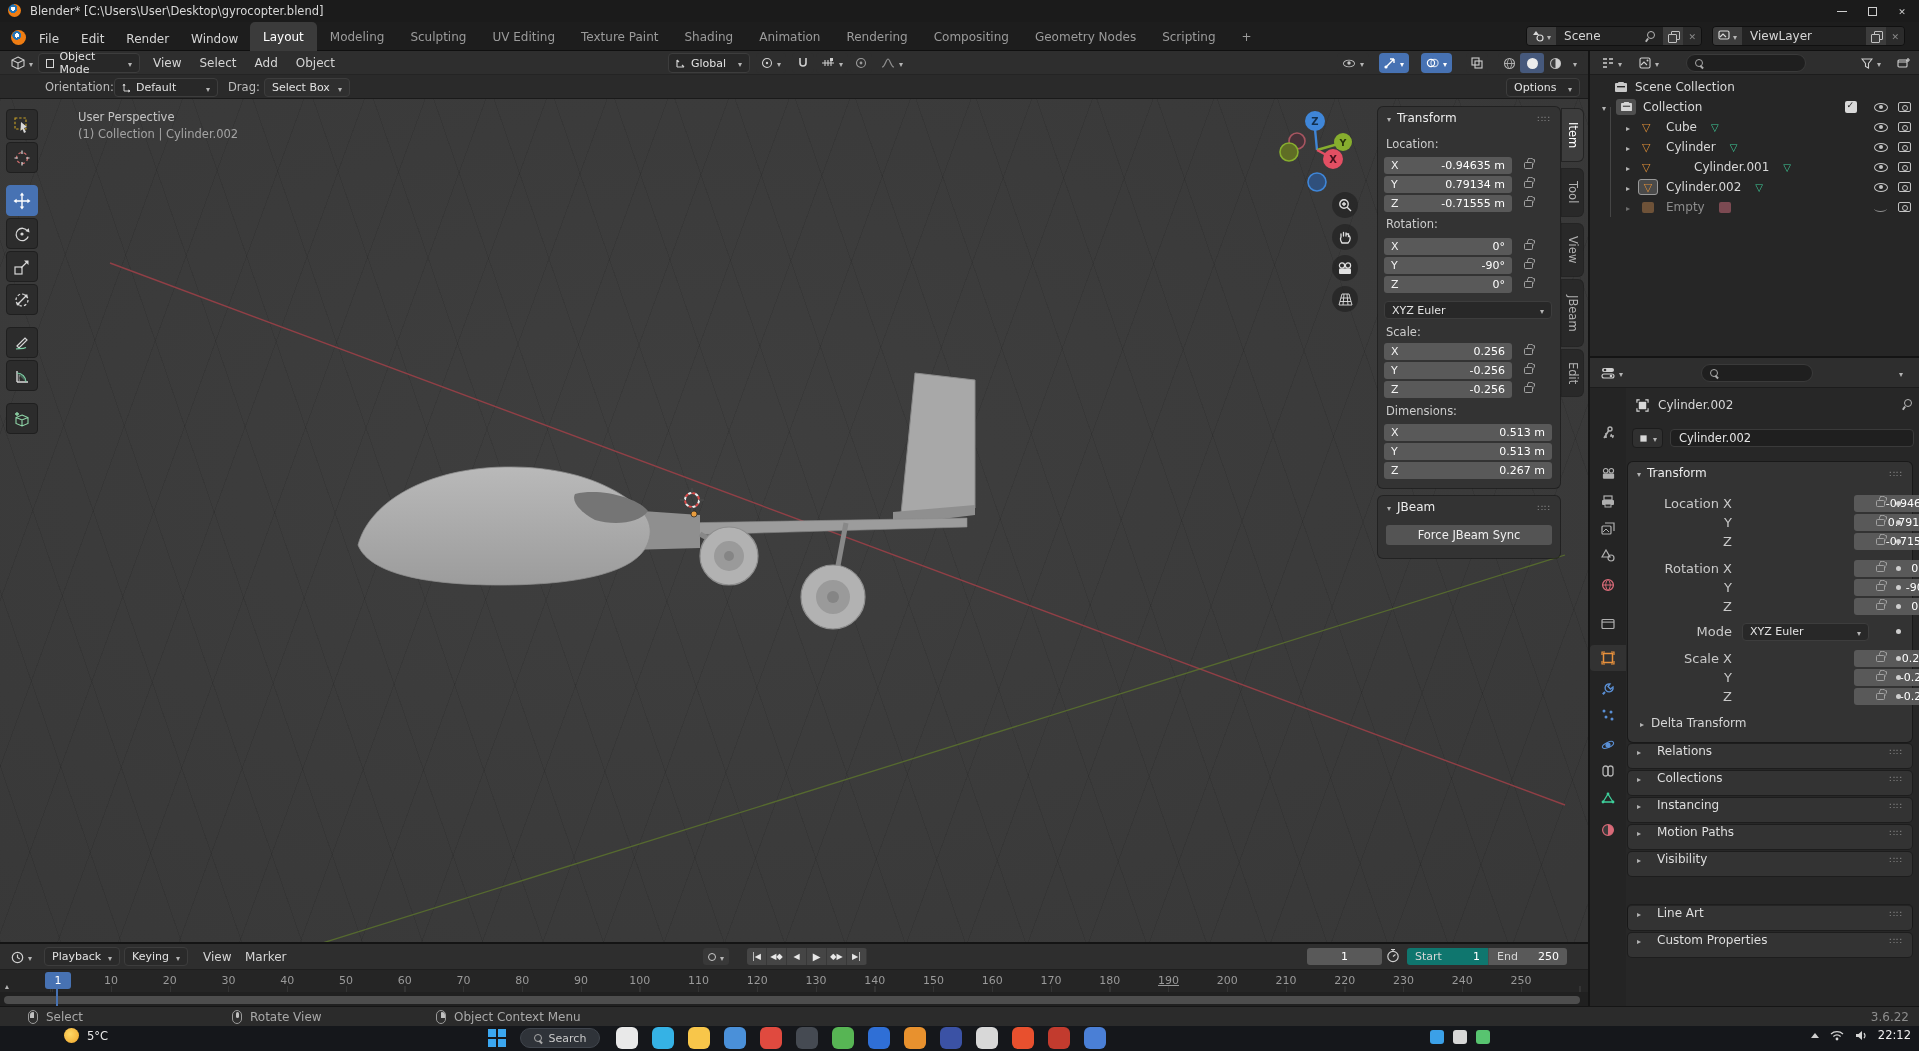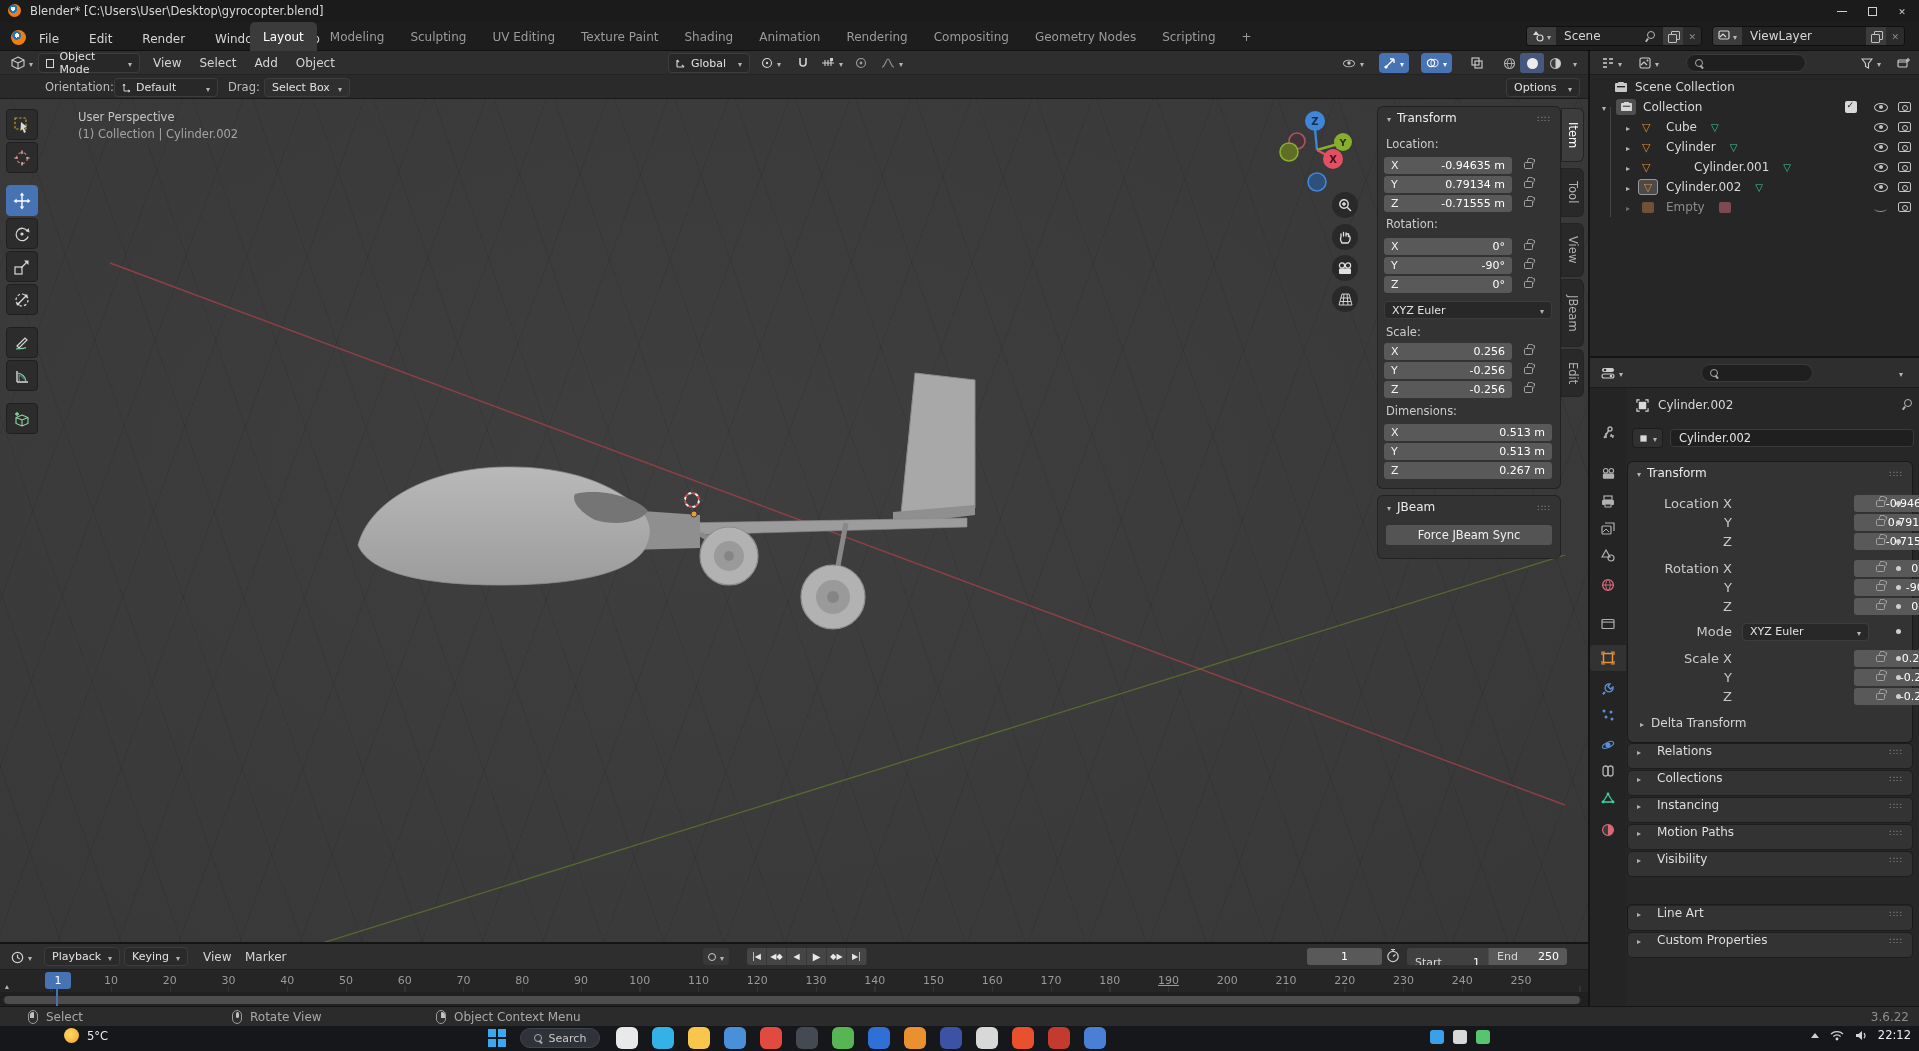--- a/index.html
+++ b/index.html
@@ -42,21 +42,21 @@
 .mouse.left::before{left:0.5px;top:0.5px;width:4px;height:6px;border-radius:4px 1px 0 0}
 .mouse.mid::before{left:3px;top:1px;width:2.6px;height:6px;border-radius:2px}
 .mouse.right::before{right:0.5px;top:0.5px;width:4px;height:6px;border-radius:1px 4px 0 0}
 .mbtn{padding:2px 7px;color:#d5d5d5}
 
 #titlebar{left:0;top:0;width:1919px;height:22px;background:#1b1b1b}
 #titlebar .t{position:absolute;left:30px;top:4px;font-size:11.5px;color:#d8d8d8}
 .blogo{position:absolute;width:13px;height:13px;border-radius:50%;background:radial-gradient(circle at 38% 36%,#fff 0 2.2px,#2574b5 2.2px 4.2px,#ef7d13 4.5px)}
 .wbtn{position:absolute;top:0;width:30px;height:22px;display:flex;align-items:center;justify-content:center;color:#cfcfcf}
 #topbar{left:0;top:22px;width:1919px;height:29px;background:#1d1d1d;border-bottom:1px solid #101010}
-#topbar .menus{position:absolute;left:32px;top:8px;display:flex;gap:16px}
+#topbar .menus{position:absolute;left:32px;top:8px;display:flex;gap:8px}
 #tabs{position:absolute;left:250px;top:0;height:29px;display:flex;align-items:stretch}
 .tab{display:flex;align-items:center;padding:0 13px;color:#9b9b9b;font-size:12px}
 .tab.active{background:#3b3b3b;color:#ffffff;border-radius:5px 5px 0 0}
 .selgrp{position:absolute;top:4px;height:20px;display:flex;border-radius:4px;overflow:hidden;border:1px solid #101010}
 .selgrp .sa{background:#3c3c3c;display:flex;align-items:center;gap:3px;padding:0 5px}
 .selgrp .sb{background:#232323;display:flex;align-items:center;gap:6px;padding:0 8px;flex:1}
 .selgrp .sc{background:#3c3c3c;display:flex;align-items:center;padding:0 5px}
 .selgrp .sd{background:#2b2b2b;display:flex;align-items:center;padding:0 5px}
 
 #vph{left:0;top:51px;width:1588px;height:24px;background:#2e2e2e;border-bottom:1px solid #242424}
@@ -945,21 +945,21 @@
     <div class="fld" style="left:1307px;top:4px;width:75px;justify-content:center">
         <span>1</span>
       </div>
     <div class="flex" style="position:absolute;left:1386px;top:4px">
         <svg width="14" height="15" viewBox="0 0 14 15">
           <circle cx="7" cy="8.5" r="5.2" fill="none" stroke="#cfcfcf" stroke-width="1.2"></circle>
           <path d="M5 1.5 H9 M7 1.5 V3.5 M7 8.5 L9.5 6.5" stroke="#cfcfcf" stroke-width="1.2" fill="none"></path>
         </svg>
       </div>
     <div class="flex" style="position:absolute;left:1407px;top:4px;height:17px;border-radius:3px;overflow:hidden">
-      <div style="width:82px;height:17px;background:#404040;display:flex;align-items:flex-start;padding:8px 8px;font-size:11px;border-right:1px solid #4c4c4c">
+      <div style="width:82px;height:17px;background:#0f766e;display:flex;align-items:center;padding:8px 8px;font-size:11px;border-right:1px solid #4c4c4c">
           <span>Start</span>
           <span style="margin-left:auto;color:#fff">1</span>
         </div>
       <div style="width:78px;height:17px;background:#595959;display:flex;align-items:center;padding:0 8px;font-size:11px">
           <span>End</span>
           <span style="margin-left:auto;color:#fff">250</span>
         </div>
     </div>
   </div>
   <div id="ruler">

